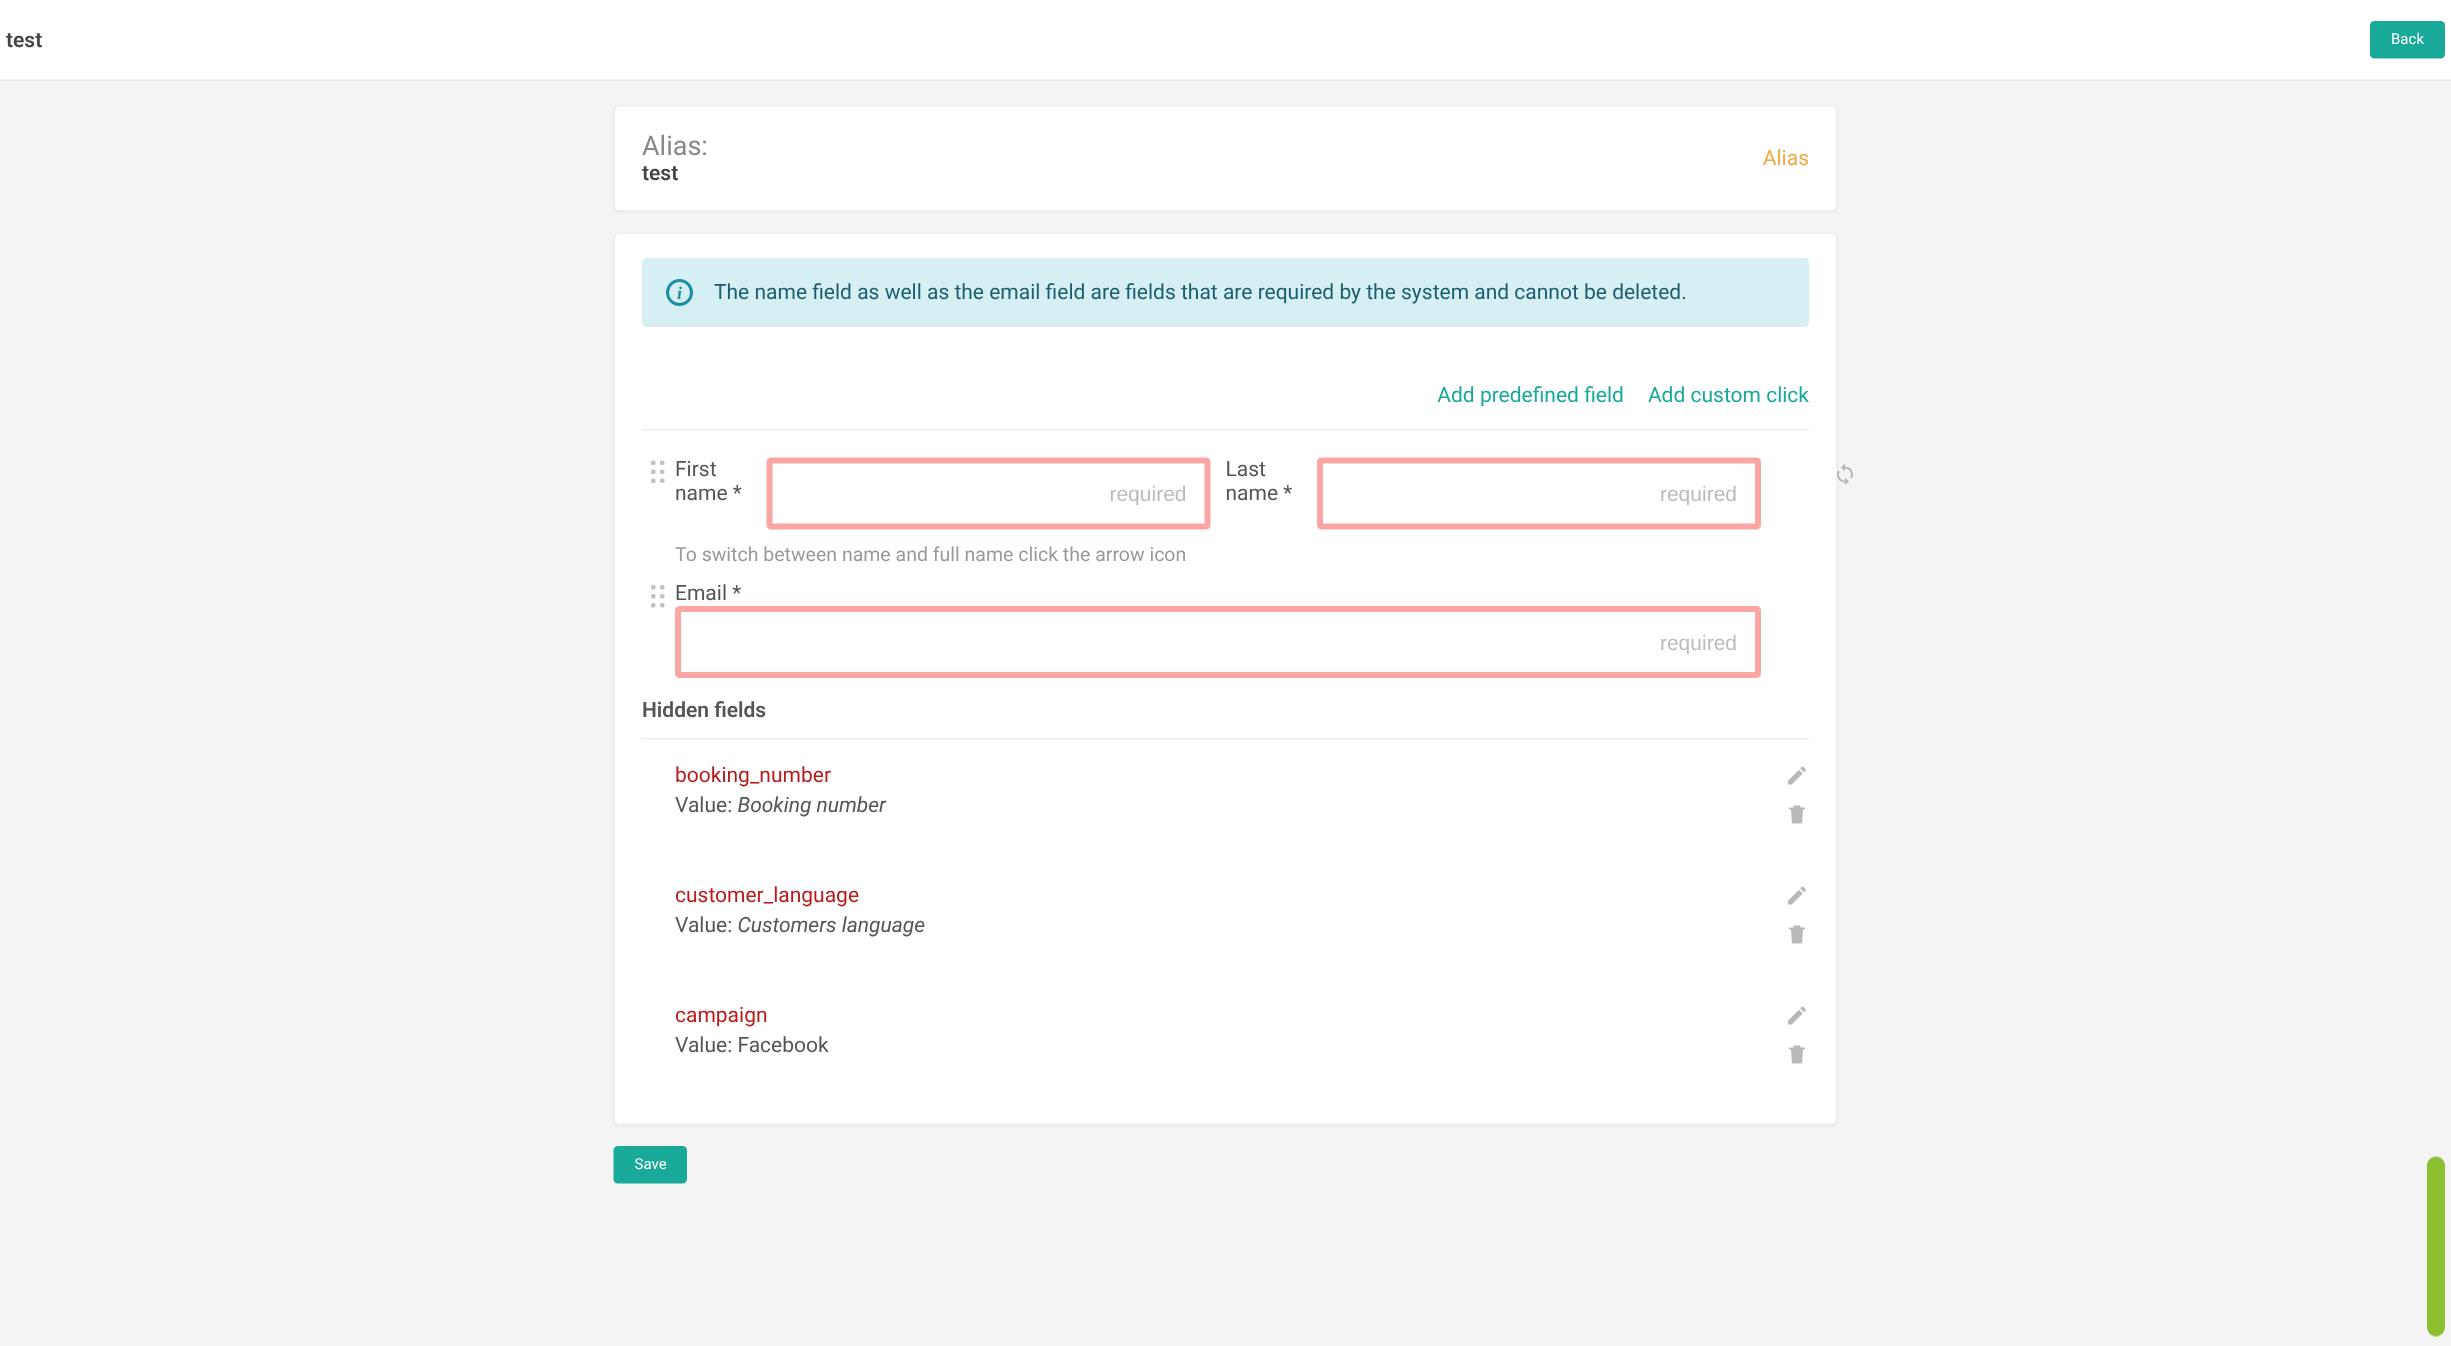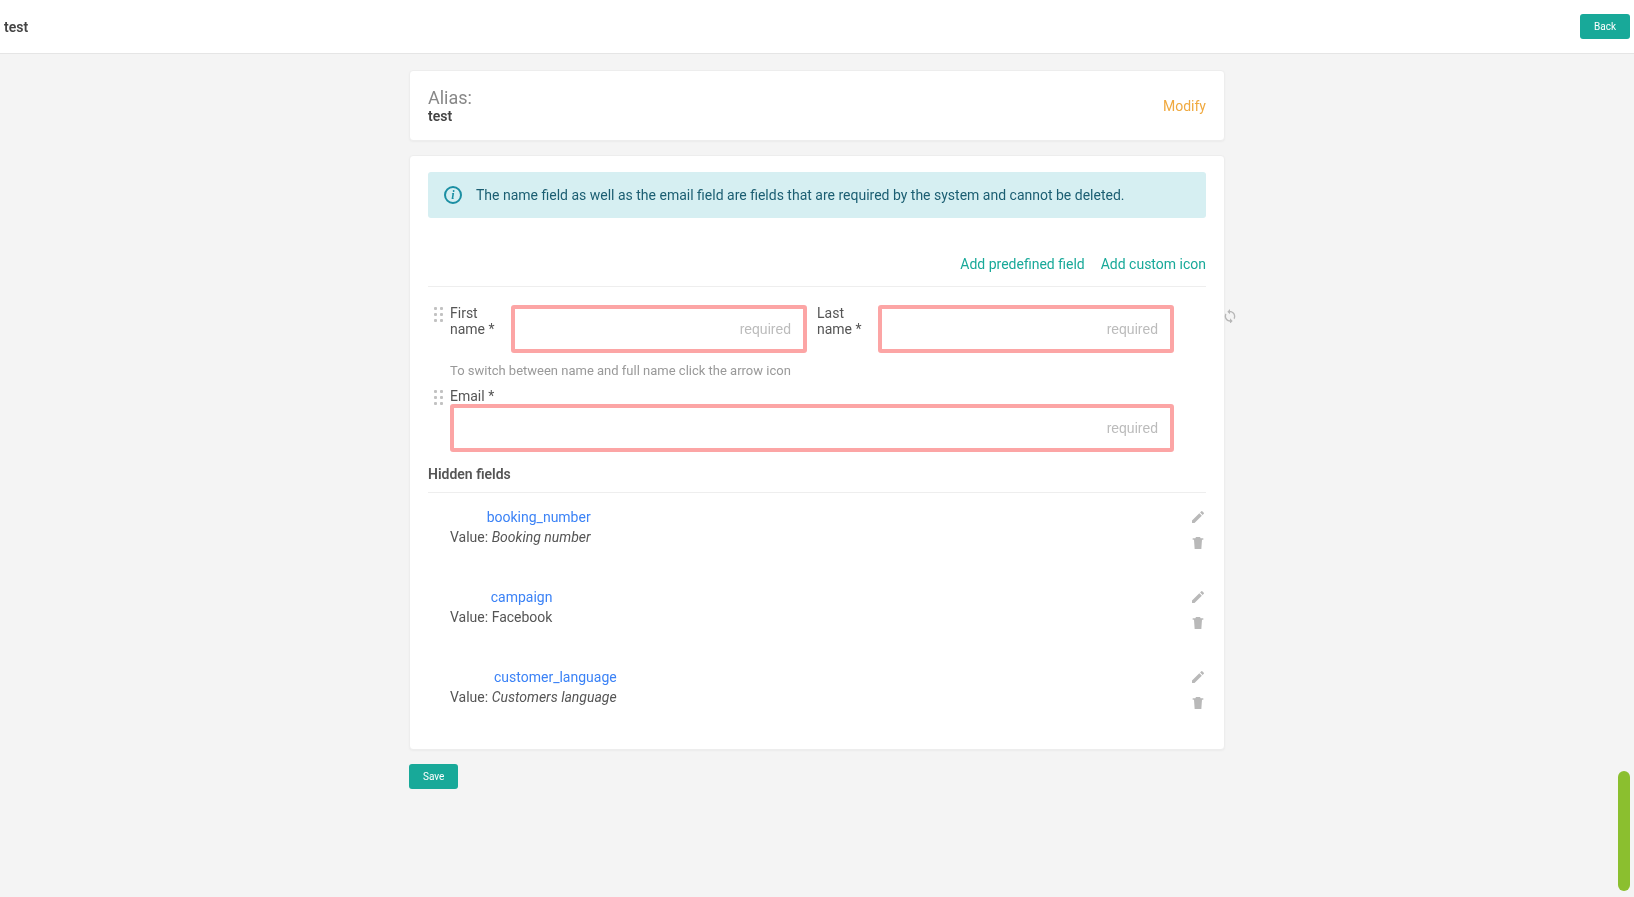--- a/index.html
+++ b/index.html
@@ -172,24 +172,23 @@
     font-size: 14px;
   }
   .hidden-field-row {
     display: flex;
     justify-content: space-between;
     align-items: flex-start;
     padding: 16px 0 22px 22px;
   }
   .hidden-field-info { }
   .hidden-field-name {
-    color: #3b82f6;
+    color: #b91c1c;
     font-size: 14px;
     margin-bottom: 4px;
-    text-align: right;
   }
   .hidden-field-value {
     color: #555;
     font-size: 14px;
   }
   .hidden-field-value em { font-style: italic; }
   .hidden-field-actions {
     display: flex;
     flex-direction: column;
     gap: 10px;
@@ -223,33 +222,33 @@
 </div>
 
 <div class="content">
 
   <div class="card">
     <div class="alias-row">
       <div>
         <div class="alias-label">Alias:</div>
         <div class="alias-value">test</div>
       </div>
-      <div class="modify-link">Modify</div>
+      <div class="modify-link">Alias</div>
     </div>
   </div>
 
   <div class="card">
     <div class="info-banner">
       <div class="info-icon">i</div>
       <div>The name field as well as the email field are fields that are required by the system and cannot be deleted.</div>
     </div>
 
     <div class="action-links">
       <span class="link-teal">Add predefined field</span>
-      <span class="link-teal">Add custom icon</span>
+      <span class="link-teal">Add custom click</span>
     </div>
 
     <hr class="divider">
 
     <div style="padding-left:22px;">
 
       <div class="field-block name-wrapper">
         <div class="drag-handle">
           <span></span>
             <span></span>
@@ -303,36 +302,36 @@
             <div class="icon-btn"><svg width="16" height="16" viewBox="0 0 24 24" fill="currentColor">
                 <path d="M3 17.25V21h3.75l11-11.03-3.75-3.75L3 17.25zM20.71 7.04a1 1 0 0 0 0-1.41l-2.34-2.34a1 1 0 0 0-1.41 0l-1.83 1.83 3.75 3.75 1.83-1.83z"></path>
               </svg></div>
             <div class="icon-btn"><svg width="16" height="16" viewBox="0 0 24 24" fill="currentColor">
                 <path d="M6 7h12l-1 14H7L6 7zm3-4h6l1 2h4v2H4V5h4l1-2z"></path>
               </svg></div>
           </div>
         </div>
         <div class="hidden-field-row">
           <div class="hidden-field-info">
+            <div class="hidden-field-name">customer_language</div>
+            <div class="hidden-field-value"><span>Value: </span><em>Customers language</em></div>
+          </div>
+          <div class="hidden-field-actions">
+            <div class="icon-btn"><svg width="16" height="16" viewBox="0 0 24 24" fill="currentColor">
+                <path d="M3 17.25V21h3.75l11-11.03-3.75-3.75L3 17.25zM20.71 7.04a1 1 0 0 0 0-1.41l-2.34-2.34a1 1 0 0 0-1.41 0l-1.83 1.83 3.75 3.75 1.83-1.83z"></path>
+              </svg></div>
+            <div class="icon-btn"><svg width="16" height="16" viewBox="0 0 24 24" fill="currentColor">
+                <path d="M6 7h12l-1 14H7L6 7zm3-4h6l1 2h4v2H4V5h4l1-2z"></path>
+              </svg></div>
+          </div>
+        </div>
+        <div class="hidden-field-row">
+          <div class="hidden-field-info">
             <div class="hidden-field-name">campaign</div>
             <div class="hidden-field-value"><span>Value: </span><span>Facebook</span></div>
-          </div>
-          <div class="hidden-field-actions">
-            <div class="icon-btn"><svg width="16" height="16" viewBox="0 0 24 24" fill="currentColor">
-                <path d="M3 17.25V21h3.75l11-11.03-3.75-3.75L3 17.25zM20.71 7.04a1 1 0 0 0 0-1.41l-2.34-2.34a1 1 0 0 0-1.41 0l-1.83 1.83 3.75 3.75 1.83-1.83z"></path>
-              </svg></div>
-            <div class="icon-btn"><svg width="16" height="16" viewBox="0 0 24 24" fill="currentColor">
-                <path d="M6 7h12l-1 14H7L6 7zm3-4h6l1 2h4v2H4V5h4l1-2z"></path>
-              </svg></div>
-          </div>
-        </div>
-        <div class="hidden-field-row">
-          <div class="hidden-field-info">
-            <div class="hidden-field-name">customer_language</div>
-            <div class="hidden-field-value"><span>Value: </span><em>Customers language</em></div>
           </div>
           <div class="hidden-field-actions">
             <div class="icon-btn"><svg width="16" height="16" viewBox="0 0 24 24" fill="currentColor">
                 <path d="M3 17.25V21h3.75l11-11.03-3.75-3.75L3 17.25zM20.71 7.04a1 1 0 0 0 0-1.41l-2.34-2.34a1 1 0 0 0-1.41 0l-1.83 1.83 3.75 3.75 1.83-1.83z"></path>
               </svg></div>
             <div class="icon-btn"><svg width="16" height="16" viewBox="0 0 24 24" fill="currentColor">
                 <path d="M6 7h12l-1 14H7L6 7zm3-4h6l1 2h4v2H4V5h4l1-2z"></path>
               </svg></div>
           </div>
         </div>

